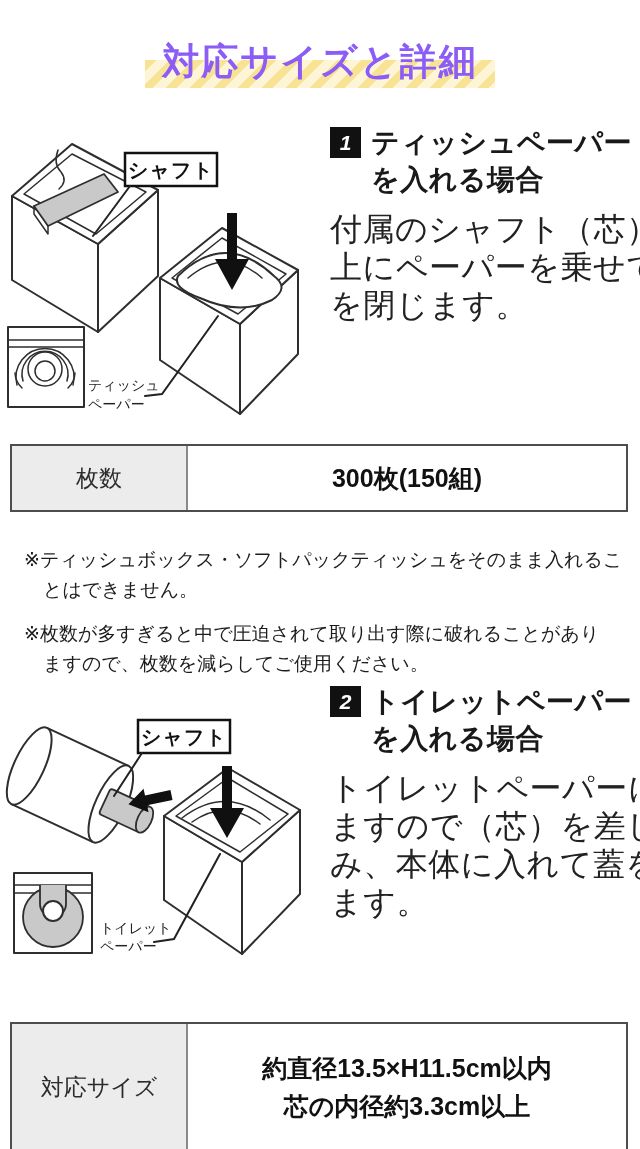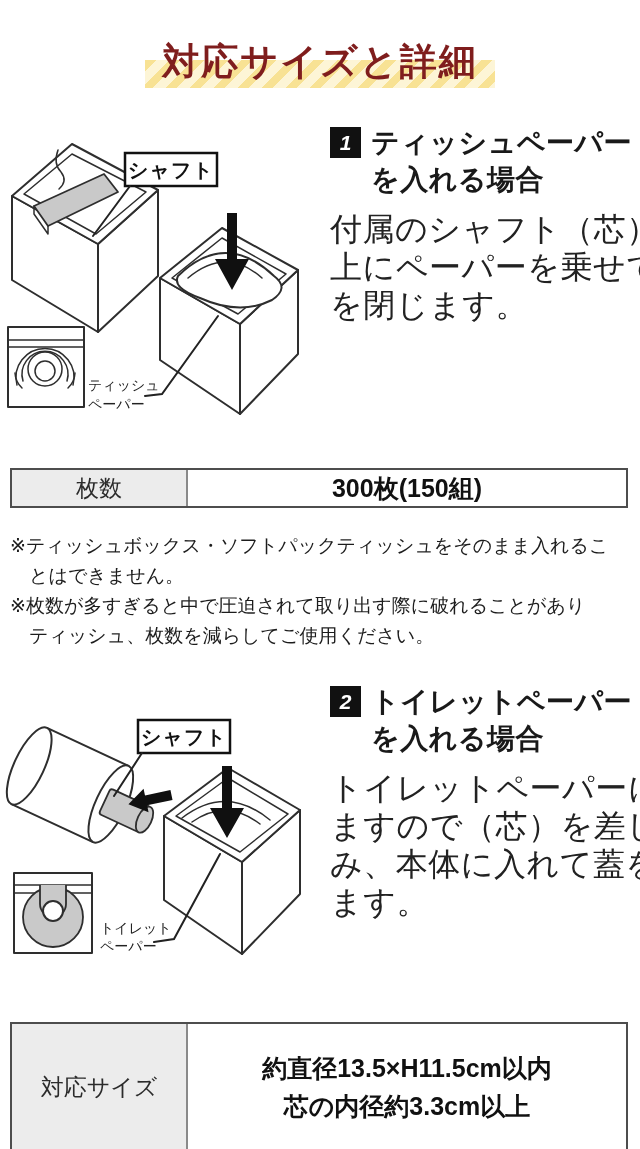--- a/index.html
+++ b/index.html
@@ -18,50 +18,50 @@
     position:relative;width:640px;height:1149px;background:#ffffff;overflow:hidden;
     font-family:"Liberation Sans","DejaVu Sans",sans-serif;color:var(--text);
   }
   
   .title-band{
     position:absolute;left:145px;top:60px;width:350px;height:28px;z-index:1;
     background:repeating-linear-gradient(135deg,var(--accent-yellow) 0 8px,var(--accent-yellow-light) 8px 17px);
   }
   .title{
     position:absolute;left:0;top:37px;width:100%;margin:0;text-align:center;z-index:2;
-    font-size:37px;font-weight:800;letter-spacing:2px;color:#7f1d1d;
+    font-size:37px;font-weight:800;letter-spacing:2px;color:#8b5cf6;
   }
   
   .step{position:absolute;left:330px;width:308px;}
   #step1{top:124px;}
   #step2{top:683px;}
   .step-head{display:flex;align-items:flex-start;}
   .badge{
     flex:0 0 auto;width:31px;height:31px;margin-top:3px;
     background:var(--badge-bg);color:#fff;
     font-size:21px;font-weight:700;font-style:italic;
     display:flex;align-items:center;justify-content:center;
   }
   .step-title{margin:0 12px 0 10px;font-size:28px;font-weight:800;line-height:37px;white-space:pre;letter-spacing:.5px;color:#191919;}
   .step-body{margin:12px 0 0;font-size:32px;line-height:38px;white-space:pre;letter-spacing:.5px;color:#222;}
   
   .spec-table{position:absolute;left:10px;width:618px;display:flex;border:2px solid var(--table-border);background:#fff;box-sizing:border-box;}
-  #table1{top:468px;height:40px;}
+  #table1{top:444px;height:68px;}
   #table2{top:1022px;height:130px;}
   .spec-th{
     flex:0 0 174px;background:var(--table-header-bg);border-right:2px solid var(--table-divider);
     display:flex;align-items:center;justify-content:center;font-size:23px;color:#2b2b2b;
   }
   .spec-td{
     flex:1;display:flex;align-items:center;justify-content:center;text-align:center;
     font-size:25px;font-weight:700;line-height:38px;white-space:pre;color:#111;
   }
   
   .notes{position:absolute;left:10px;top:531px;width:628px;}
-  .note{margin:0;font-size:19px;line-height:30px;white-space:pre;color:#1c1c1c;padding-left:1em;text-indent:-1em;}
+  .note{margin:14px;font-size:19px;line-height:30px;white-space:pre;color:#1c1c1c;padding-left:1em;text-indent:-1em;}
   
   .illus{position:absolute;left:0;width:320px;height:300px;}
   #illus1{top:128px;}
   #illus2{top:690px;}
   .ln{fill:none;stroke:var(--line-color);stroke-width:2;stroke-linejoin:round;stroke-linecap:round;}
   .ln-thin{stroke-width:1.5;}
   .wh{fill:#ffffff;stroke:var(--line-color);stroke-width:2;stroke-linejoin:round;}
   .gy{fill:var(--gray-fill);stroke:var(--line-color);stroke-width:1.8;stroke-linejoin:round;}
   .blk{fill:#101010;stroke:none;}
   .lbl-box{fill:#ffffff;stroke:#111;stroke-width:2.5;}
@@ -142,21 +142,21 @@
 
   <div id="table1" class="spec-table">
     <div class="spec-th">枚数</div>
     <div class="spec-td">300枚(150組)</div>
   </div>
 
   <div class="notes">
     <p class="note">※ティッシュボックス・ソフトパックティッシュをそのまま入れるこ
 とはできません。</p>
     <p class="note">※枚数が多すぎると中で圧迫されて取り出す際に破れることがあり
-ティッシュ、枚数を減らしてご使用ください。</p>
+ますので、枚数を減らしてご使用ください。</p>
   </div>
 
   <svg id="illus2" class="illus" viewBox="0 0 320 300">
 
     <g transform="rotate(25 70 95)">
       <rect x="25" y="53" width="90" height="84" fill="#ffffff" stroke="none"></rect>
       <line class="ln" x1="25" y1="53" x2="115" y2="53"></line>
       <line class="ln" x1="25" y1="137" x2="115" y2="137"></line>
       <ellipse class="wh" cx="25" cy="95" rx="15" ry="42"></ellipse>
       <ellipse class="wh" cx="115" cy="95" rx="15" ry="42"></ellipse>

